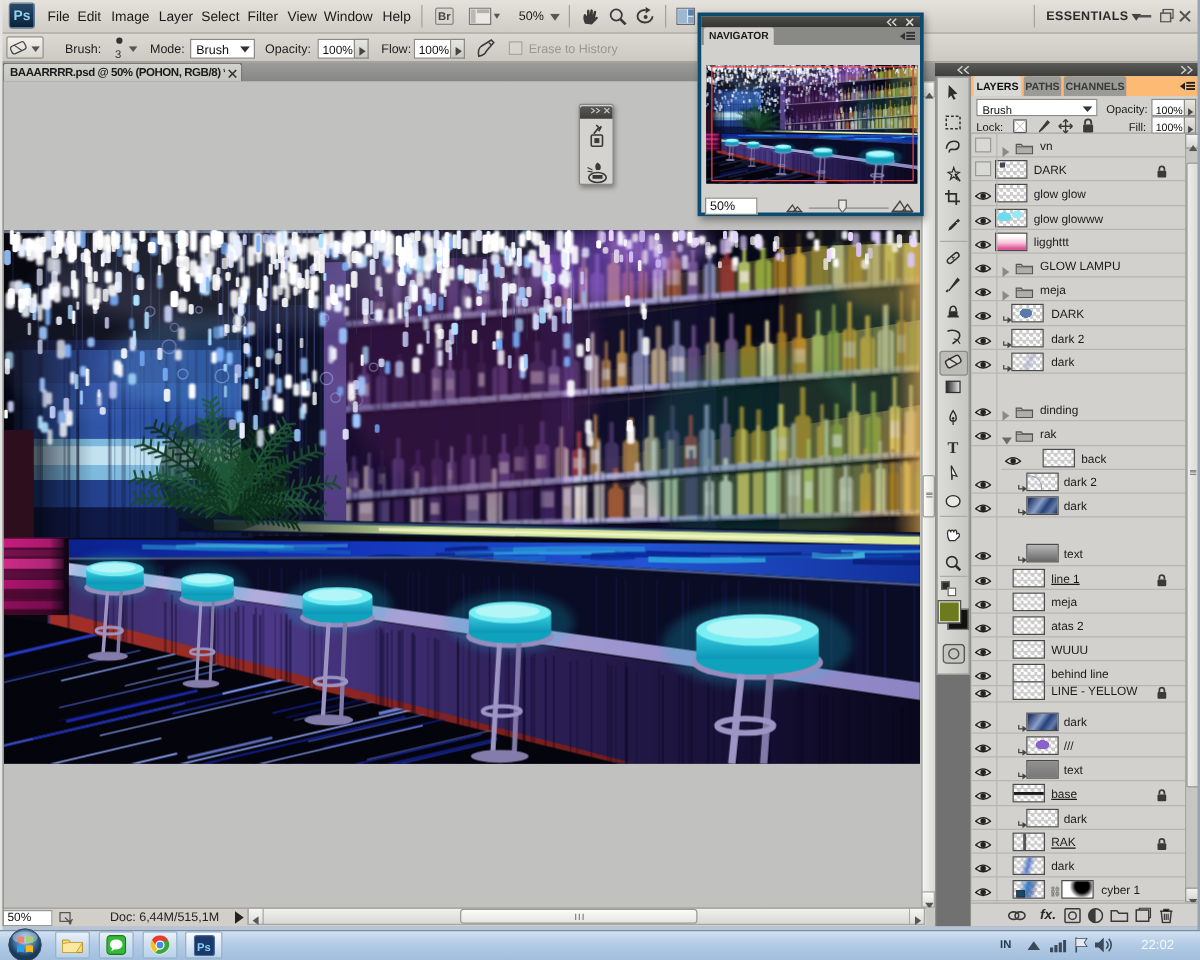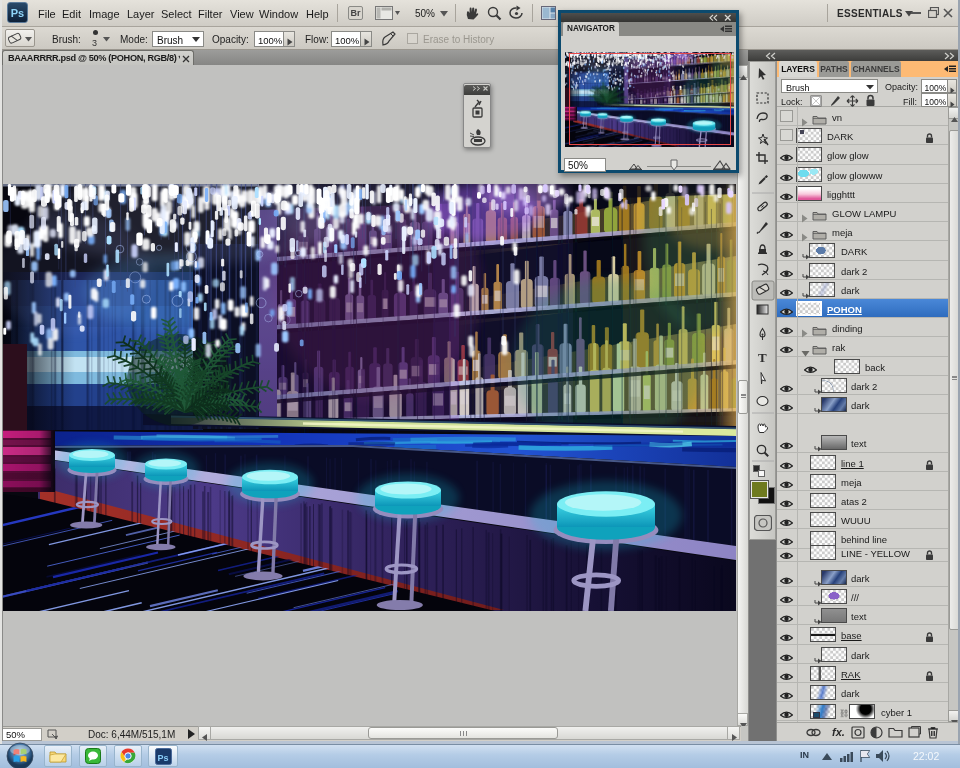--- a/index.html
+++ b/index.html
@@ -2732,28 +2732,20 @@
           <path d="M0.5 5 Q 6.5 -0.8 12.5 5 Q 6.5 9.8 0.5 5 Z" fill="#d8d8d4" stroke="#222" stroke-width="1.1"></path>
           <circle cx="6.5" cy="4.8" r="2.2" fill="#222"></circle>
         </svg></div>
       <div style="position:absolute;left:25px;top:6px"><svg width="8" height="8" viewBox="0 0 8 8">
           <path d="M1 1 v3 h4" stroke="#444" stroke-width="1" fill="none"></path>
           <path d="M4 1.5 L7.5 4 L4 6.5 Z" fill="#444"></path>
         </svg></div>
       <div class="thumb" style="left:32px;background-image:linear-gradient(115deg, rgba(150,160,200,0) 40%, rgba(150,160,200,0.55) 55%, rgba(150,160,200,0) 70%),repeating-conic-gradient(#fdfdfd 0 25%,#cccccc 0 50%);background-size:100% 100%,5.5px 5.5px;"></div>
       <div class="lname" style="left:64px;">dark</div>
     </div>
-<div class="lrow" style="top:299.0px;height:19.2px;background:linear-gradient(#4a88d8,#2f6cbe);">
-      <div class="eyec"><svg width="13" height="10" viewBox="0 0 13 10">
-          <path d="M0.5 5 Q 6.5 -0.8 12.5 5 Q 6.5 9.8 0.5 5 Z" fill="#d8d8d4" stroke="#222" stroke-width="1.1"></path>
-          <circle cx="6.5" cy="4.8" r="2.2" fill="#222"></circle>
-        </svg></div>
-      <div class="thumb" style="left:19px;background-image:repeating-conic-gradient(#fdfdfd 0 25%,#cccccc 0 50%);background-size:5.5px 5.5px;border:1px solid #fff;outline:1.2px dashed #fff;outline-offset:-2px;"></div>
-      <div class="lname" style="left:50px;color:#fff;font-weight:bold;text-decoration:underline;">POHON</div>
-    </div>
 <div class="lrow" style="top:318.2px;height:19.2px;">
       <div class="eyec"><svg width="13" height="10" viewBox="0 0 13 10">
           <path d="M0.5 5 Q 6.5 -0.8 12.5 5 Q 6.5 9.8 0.5 5 Z" fill="#d8d8d4" stroke="#222" stroke-width="1.1"></path>
           <circle cx="6.5" cy="4.8" r="2.2" fill="#222"></circle>
         </svg></div>
       <div style="position:absolute;left:24px;top:6px"><svg width="7" height="9" viewBox="0 0 7 9">
           <path d="M1 0.5 L6.5 4.5 L1 8.5 Z" fill="#8a8a86"></path>
         </svg></div>
       <div style="position:absolute;left:35px;top:4px"><svg width="15" height="11" viewBox="0 0 15 11">
           <path d="M1 2.5 h4 l1.2 1.5 H14 V10 H1 Z" fill="#b0aea8" stroke="#555" stroke-width="0.9"></path>

